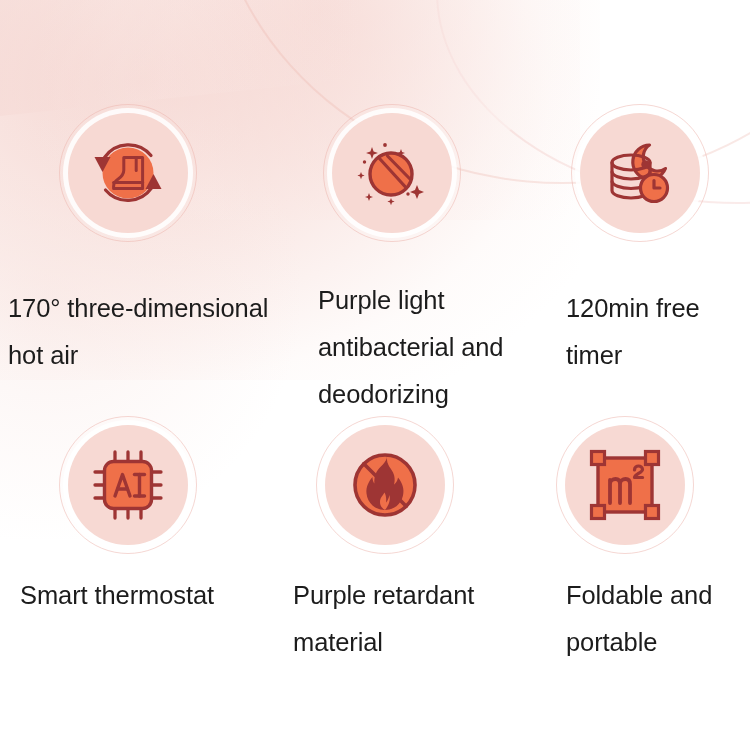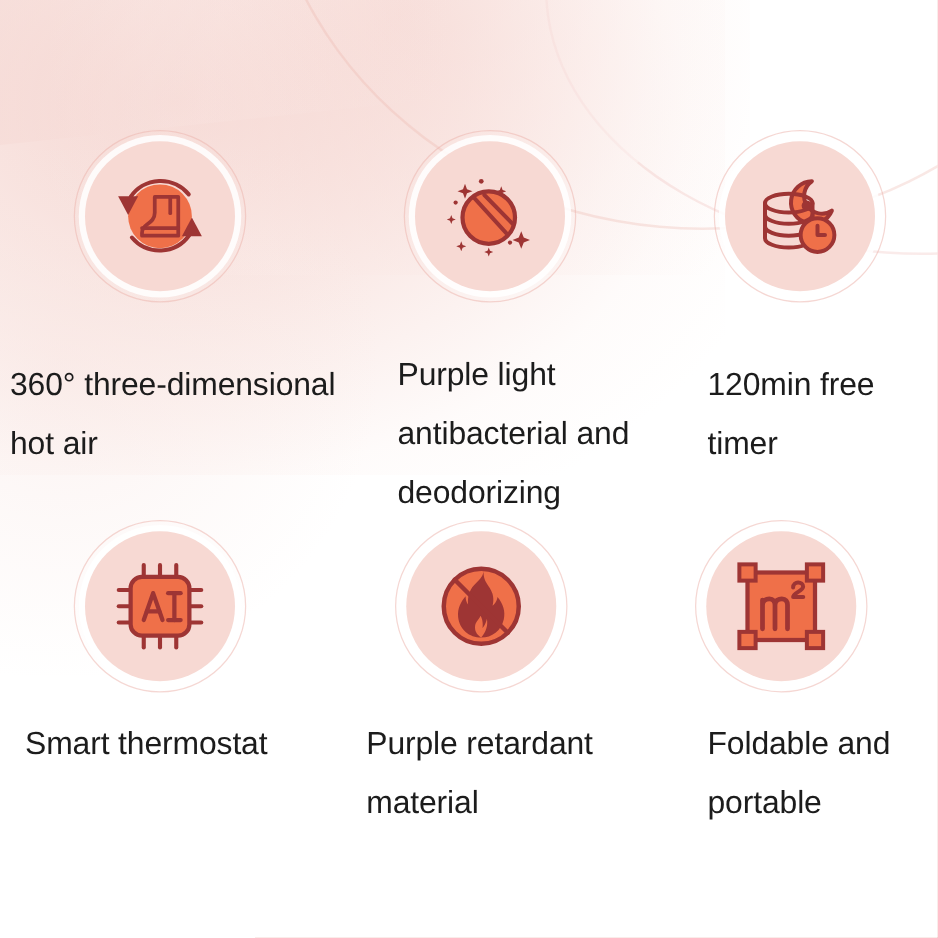--- a/index.html
+++ b/index.html
@@ -181,21 +181,21 @@
             <path d="M24.5 32.5 A29 29 0 0 1 71 30.5" stroke="#9e3534" stroke-width="3.2" stroke-linecap="round"></path>
             <path d="M71.5 63 A29 29 0 0 1 25.5 65" stroke="#9e3534" stroke-width="3.2" stroke-linecap="round"></path>
             <path d="M14.5 32 L30.5 32 L22.5 47 Z" fill="#9e3534"></path>
             <path d="M81.5 64 L65.5 64 L73.5 49 Z" fill="#9e3534"></path>
             <path d="M43.8 32.5 L43.8 45.2 C43.8 50 41 52.2 37.6 54.6 C34.8 56.6 33.6 58.6 33.6 61.4 L33.6 63.5 L62.6 63.5 L62.6 32.5 Z" stroke="#9e3534" stroke-width="3" stroke-linejoin="round" stroke-linecap="round" fill="none"></path>
             <path d="M33.6 57.4 L62.6 57.4" stroke="#9e3534" stroke-width="3" stroke-linecap="round"></path>
             <path d="M56.2 32.5 L56.2 45.5" stroke="#9e3534" stroke-width="3" stroke-linecap="round"></path>
           </svg>
         </span>
       </div>
-      <div class="caption" id="cap-0" style="position: absolute; left: 8px; top: 285px; width: 300px;">360° three-dimensional
+      <div class="caption" id="cap-0" style="position: absolute; left: 8px; top: 285px; width: 300px;">170° three-dimensional
 hot air</div>
     </div>
 
     <div class="cell" id="cell-1" style="left: 0px; top: 0px; width: 750px;">
       <div class="badge" id="badge-1" style="position: absolute; left: 323px; top: 104px;">
         <span class="ring"></span>
         <span class="disc"></span>
         <span class="art">
           <svg viewBox="0 0 96 96" fill="none" xmlns="http://www.w3.org/2000/svg">
             <circle cx="47" cy="49" r="21" fill="#ef7049" stroke="#9e3534" stroke-width="3.4"></circle>

